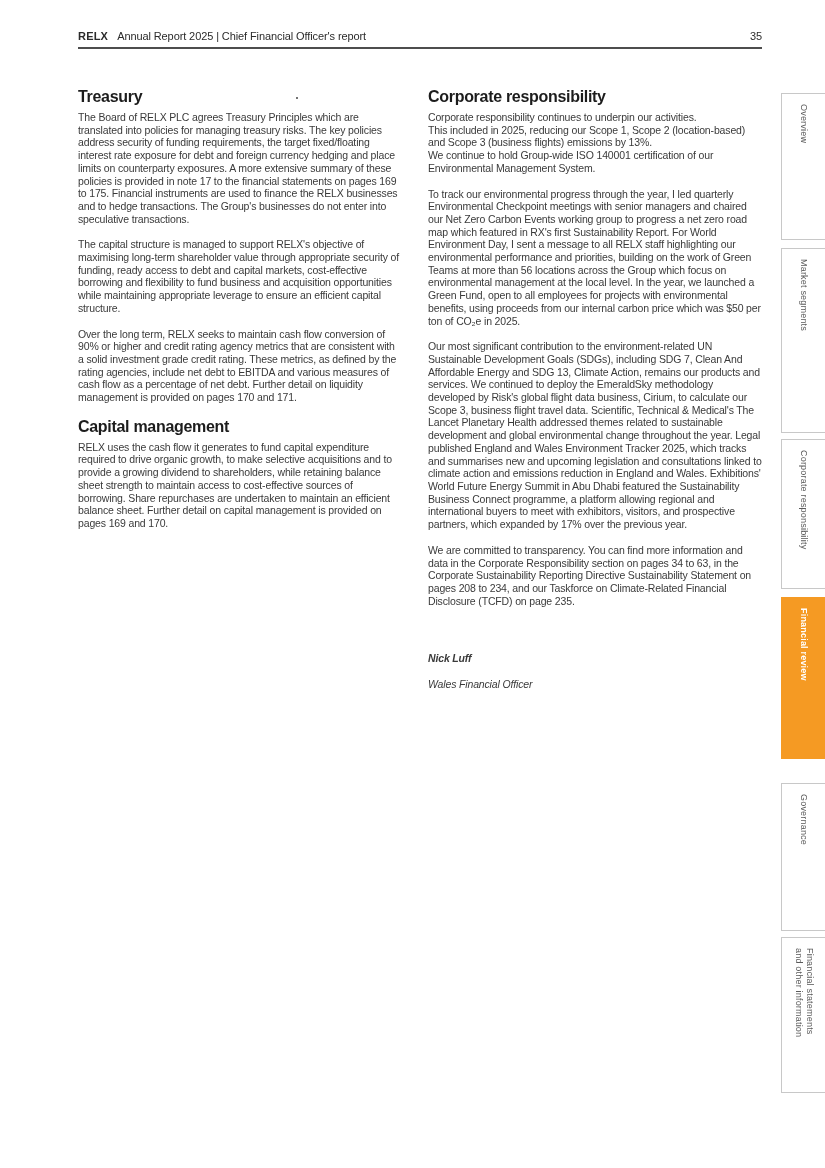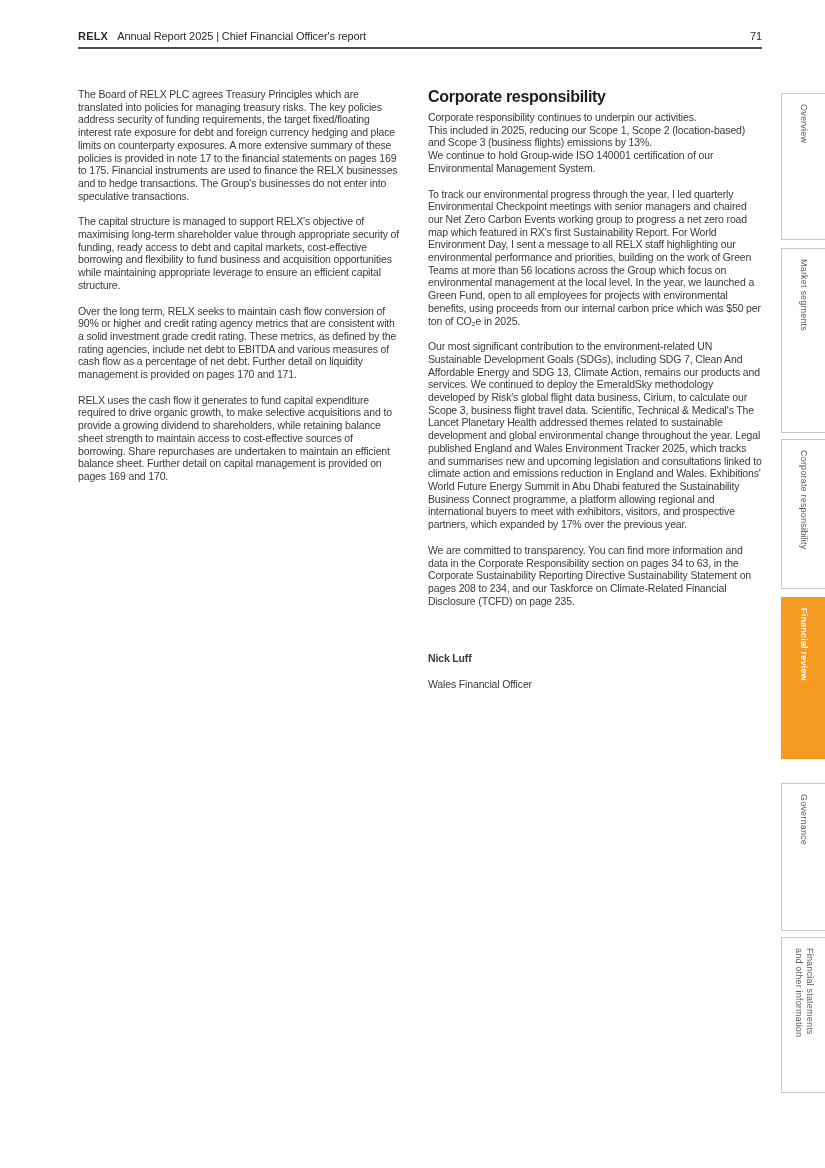--- a/index.html
+++ b/index.html
@@ -30,21 +30,21 @@
   }
   .col { font-size:10.5px; line-height:12.7px; letter-spacing:-0.15px; color:#3a3a3a; }
   .col.left  { width:322px; }
   .col.right { width:334px; }
   .col h2 {
     font-size:16px; line-height:18px; font-weight:700; color:#1c1c1c;
     letter-spacing:-0.3px; margin:14px 0 5px 0;
   }
   .col section:first-child h2 { margin-top:0; }
   .col p { margin:0 0 13px 0; white-space:pre-line; }
-  .signature { margin-top:45px; }
+  .signature { margin-top:45px;font-style:italic; }
   .sig-name  { font-weight:700; margin:0; }
   .sig-title { margin:0; }
   
   .sidebar { position:absolute; left:781px; top:0; width:44px; height:1168px; }
   .tab {
     position:absolute; left:0; right:0;
     background:#fff; border:1px solid #c8c8c8; border-right:none;
     box-sizing:border-box;
     display:flex; justify-content:center; align-items:flex-start;
   }
@@ -58,36 +58,38 @@
 </style>
 </head>
 <body>
 
 <div class="page">
 
   <div class="header-row">
     <div>
       <span class="brand">RELX</span><span>Annual Report 2025 | Chief Financial Officer's report</span>
     </div>
-    <span>71</span>
+    <span>35</span>
   </div>
   <div class="header-rule"></div>
   <div class="stray-dot"></div>
 
   <main class="columns">
 
     <div class="col left">
       <section>
+        <h2>Treasury</h2>
         <p>The Board of RELX PLC agrees Treasury Principles which are translated into policies for managing treasury risks. The key policies address security of funding requirements, the target fixed/floating interest rate exposure for debt and foreign currency hedging and place limits on counterparty exposures. A more extensive summary of these policies is provided in note 17 to the financial statements on pages 169 to 175. Financial instruments are used to finance the RELX businesses and to hedge transactions. The Group's businesses do not enter into speculative transactions.</p>
       </section>
       <section>
         <p>The capital structure is managed to support RELX's objective of maximising long-term shareholder value through appropriate security of funding, ready access to debt and capital markets, cost-effective borrowing and flexibility to fund business and acquisition opportunities while maintaining appropriate leverage to ensure an efficient capital structure.</p>
         <p>Over the long term, RELX seeks to maintain cash flow conversion of 90% or higher and credit rating agency metrics that are consistent with a solid investment grade credit rating. These metrics, as defined by the rating agencies, include net debt to EBITDA and various measures of cash flow as a percentage of net debt. Further detail on liquidity management is provided on pages 170 and 171.</p>
       </section>
       <section>
+        <h2>Capital management</h2>
         <p>RELX uses the cash flow it generates to fund capital expenditure required to drive organic growth, to make selective acquisitions and to provide a growing dividend to shareholders, while retaining balance sheet strength to maintain access to cost-effective sources of borrowing. Share repurchases are undertaken to maintain an efficient balance sheet. Further detail on capital management is provided on pages 169 and 170.</p>
       </section>
     </div>
 
     <div class="col right">
       <section>
         <h2>Corporate responsibility</h2>
         <p>Corporate responsibility continues to underpin our activities.
 This included in 2025, reducing our Scope 1, Scope 2 (location-based) and Scope 3 (business flights) emissions by 13%.
 We continue to hold Group-wide ISO 140001 certification of our Environmental Management System.</p>

